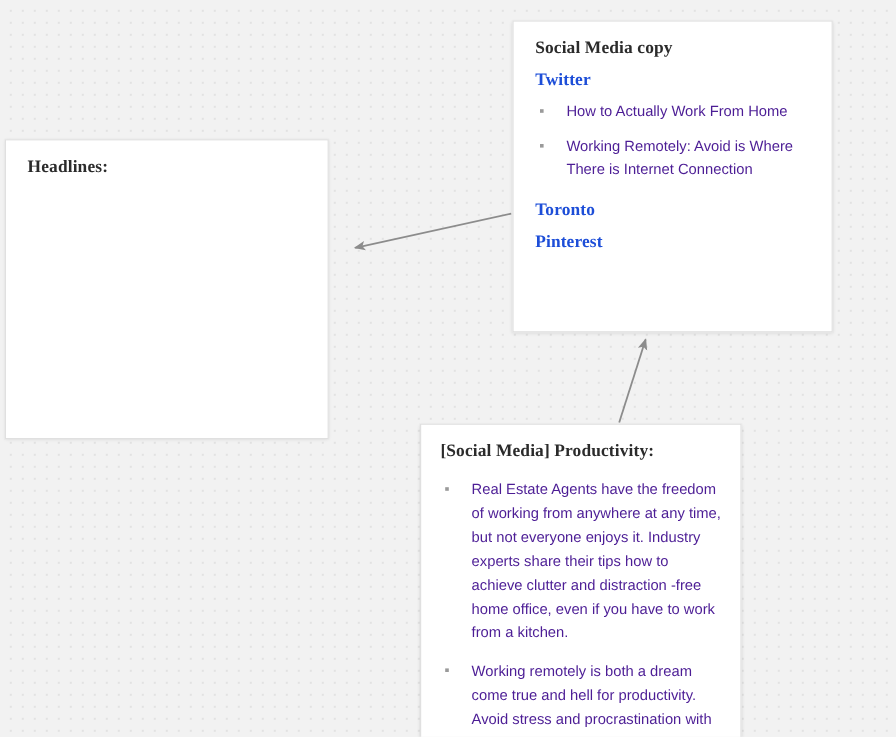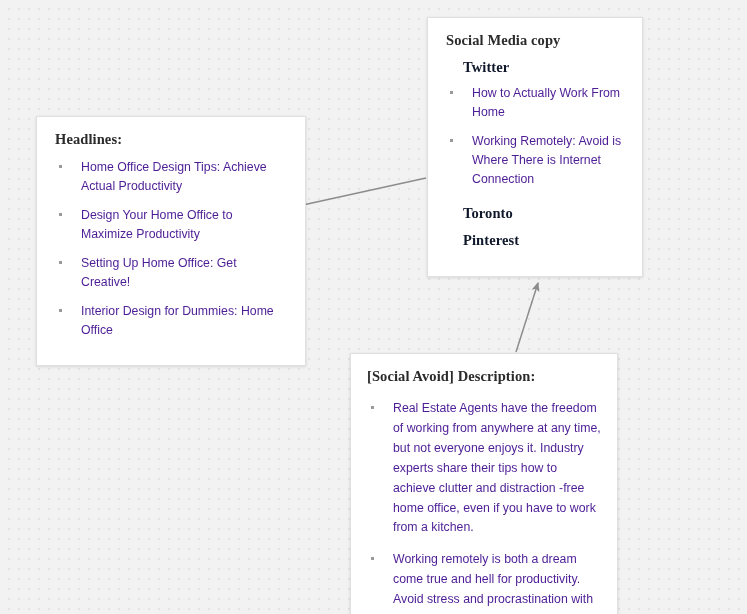--- a/index.html
+++ b/index.html
@@ -38,31 +38,31 @@
     position: absolute;
     background: #ffffff;
     border: 1px solid #e0e0e0;
     box-shadow: 0 1px 3px rgba(0,0,0,0.10), 0 0 0 0.5px rgba(0,0,0,0.02);
     box-sizing: border-box;
     z-index: 2;
     overflow: hidden;
   }
 
   #card-headlines {
-    left: 36px;
+    left: 4px;
     top: 116px;
     width: 270px;
     height: 250px;
     padding: 14px 18px 10px 18px;
   }
 
   #card-social {
     left: 427px;
     top: 17px;
-    width: 216px;
+    width: 267px;
     height: 260px;
     padding: 14px 18px 10px 18px;
   }
 
   #card-description {
     left: 350px;
     top: 353px;
     width: 268px;
     height: 270px;
     padding: 14px 16px 10px 16px;
@@ -74,22 +74,22 @@
     font-size: 14.5px;
     color: #2b2b2b;
     margin: 0 0 10px 0;
     letter-spacing: 0.1px;
   }
 
   .sub-title {
     font-family: "Liberation Serif", serif;
     font-weight: bold;
     font-size: 14.5px;
-    color: #0f172a;
-    margin: 0 0 8px 17px;
+    color: #1d4ed8;
+    margin: 0 0 8px 0;
     letter-spacing: 0.1px;
   }
 
   .sub-title.spaced {
     margin-top: 16px;
     margin-bottom: 8px;
   }
 
   .sub-title.last {
     margin-top: 10px;
@@ -145,40 +145,34 @@
       <marker id="arrowhead" markerWidth="7" markerHeight="7" refX="5.6" refY="3.1" orient="auto" markerUnits="strokeWidth">
         <path d="M0,0.4 L6.4,3.1 L0,5.8 L1.5,3.1 Z" fill="#8c8c8c"></path>
       </marker>
     </defs>
     <line x1="426" y1="178" x2="296" y2="206.5" stroke="#8c8c8c" stroke-width="1.5" marker-end="url(#arrowhead)"></line>
     <line x1="516" y1="352" x2="538" y2="283" stroke="#8c8c8c" stroke-width="1.5" marker-end="url(#arrowhead)"></line>
   </svg>
 
   <div class="card" id="card-headlines">
     <div class="card-title">Headlines:</div>
-    <ul class="bullets">
-      <li>Home Office Design Tips: Achieve Actual Productivity</li>
-      <li>Design Your Home Office to Maximize Productivity</li>
-      <li>Setting Up Home Office: Get Creative!</li>
-      <li>Interior Design for Dummies: Home Office</li>
-    </ul>
   </div>
 
   <div class="card" id="card-social">
     <div class="card-title">Social Media copy</div>
     <div class="sub-title">Twitter</div>
     <ul class="bullets">
       <li>How to Actually Work From Home</li>
       <li>Working Remotely: Avoid is Where There is Internet Connection</li>
     </ul>
     <div class="sub-title spaced">Toronto</div>
     <div class="sub-title last">Pinterest</div>
   </div>
 
   <div class="card" id="card-description">
-    <div class="card-title desc-title">[Social Avoid] Description:</div>
+    <div class="card-title desc-title">[Social Media] Productivity:</div>
     <ul class="bullets">
       <li>Real Estate Agents have the freedom of working from anywhere at any time, but not everyone enjoys it. Industry experts share their tips how to achieve clutter and distraction -free home office, even if you have to work from a kitchen.</li>
       <li>Working remotely is both a dream come true and hell for productivity. Avoid stress and procrastination with a dedicated work space. Experienced</li>
     </ul>
   </div>
 
 </div>
 
 </body></html>

